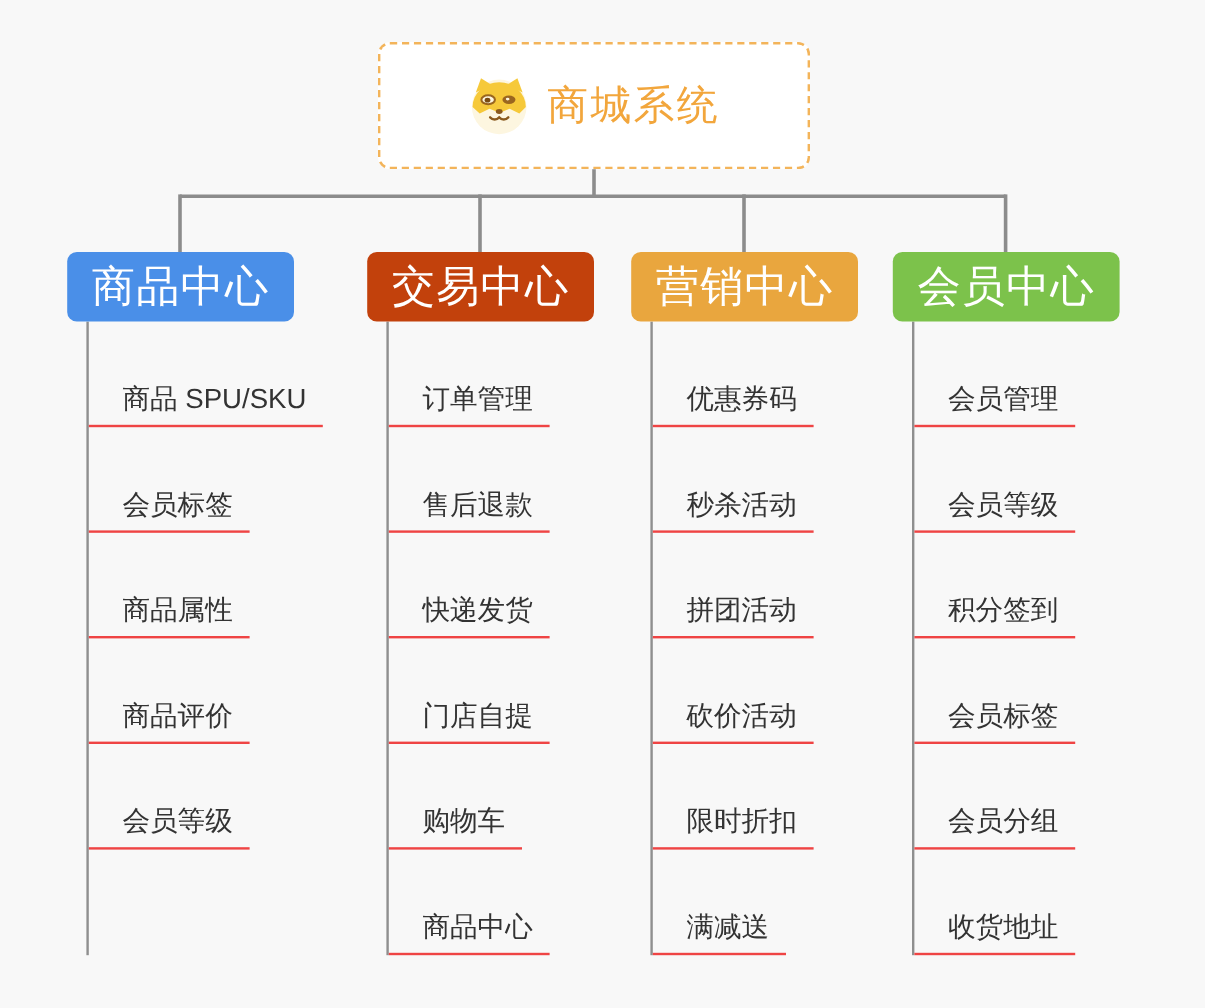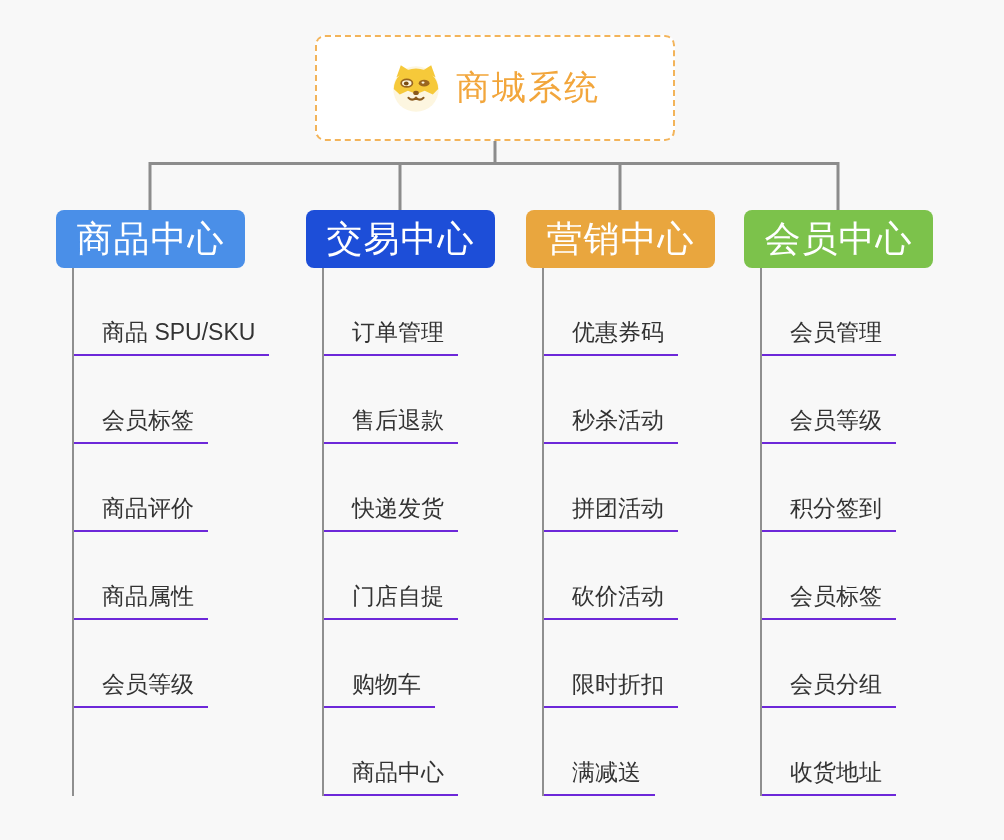--- a/index.html
+++ b/index.html
@@ -52,21 +52,21 @@
     position: absolute;
     left: 16px; top: 58px;
     height: 528px;
     border-left: 2px solid #8f8f8f;
   }
   .leaf {
     height: 88px;
     width: fit-content;
     display: flex; align-items: flex-end;
     padding: 0 14px 6px 28px;
-    border-bottom: 2px solid #6d28d9;
+    border-bottom: 2px solid #ef4444;
     font-size: 23px;
     color: #333333;
     white-space: nowrap;
     cursor: default;
   }
 </style>
 </head>
 <body>
 
 <div id="stage">
@@ -96,28 +96,28 @@
       <path d="M17 33 q3.5 3.5 7 0 q3.5 3.5 7 0" stroke="#8a5a1e" stroke-width="1.8" fill="none" stroke-linecap="round"></path>
     </svg>
     <div class="root-title">商城系统</div>
   </div>
 
   <div class="branch" style="left:56px">
     <div class="branch-node" style="background-color: rgb(74, 143, 232);">商品中心</div>
     <div class="leaves">
       <div class="leaf">商品 SPU/SKU</div>
       <div class="leaf">会员标签</div>
+      <div class="leaf">商品属性</div>
       <div class="leaf">商品评价</div>
-      <div class="leaf">商品属性</div>
       <div class="leaf">会员等级</div>
     </div>
   </div>
 
   <div class="branch" style="left:306px">
-    <div class="branch-node" style="background-color: #1d4ed8;">交易中心</div>
+    <div class="branch-node" style="background-color: #c2410c;">交易中心</div>
     <div class="leaves">
       <div class="leaf">订单管理</div>
       <div class="leaf">售后退款</div>
       <div class="leaf">快递发货</div>
       <div class="leaf">门店自提</div>
       <div class="leaf">购物车</div>
       <div class="leaf">商品中心</div>
     </div>
   </div>
 

